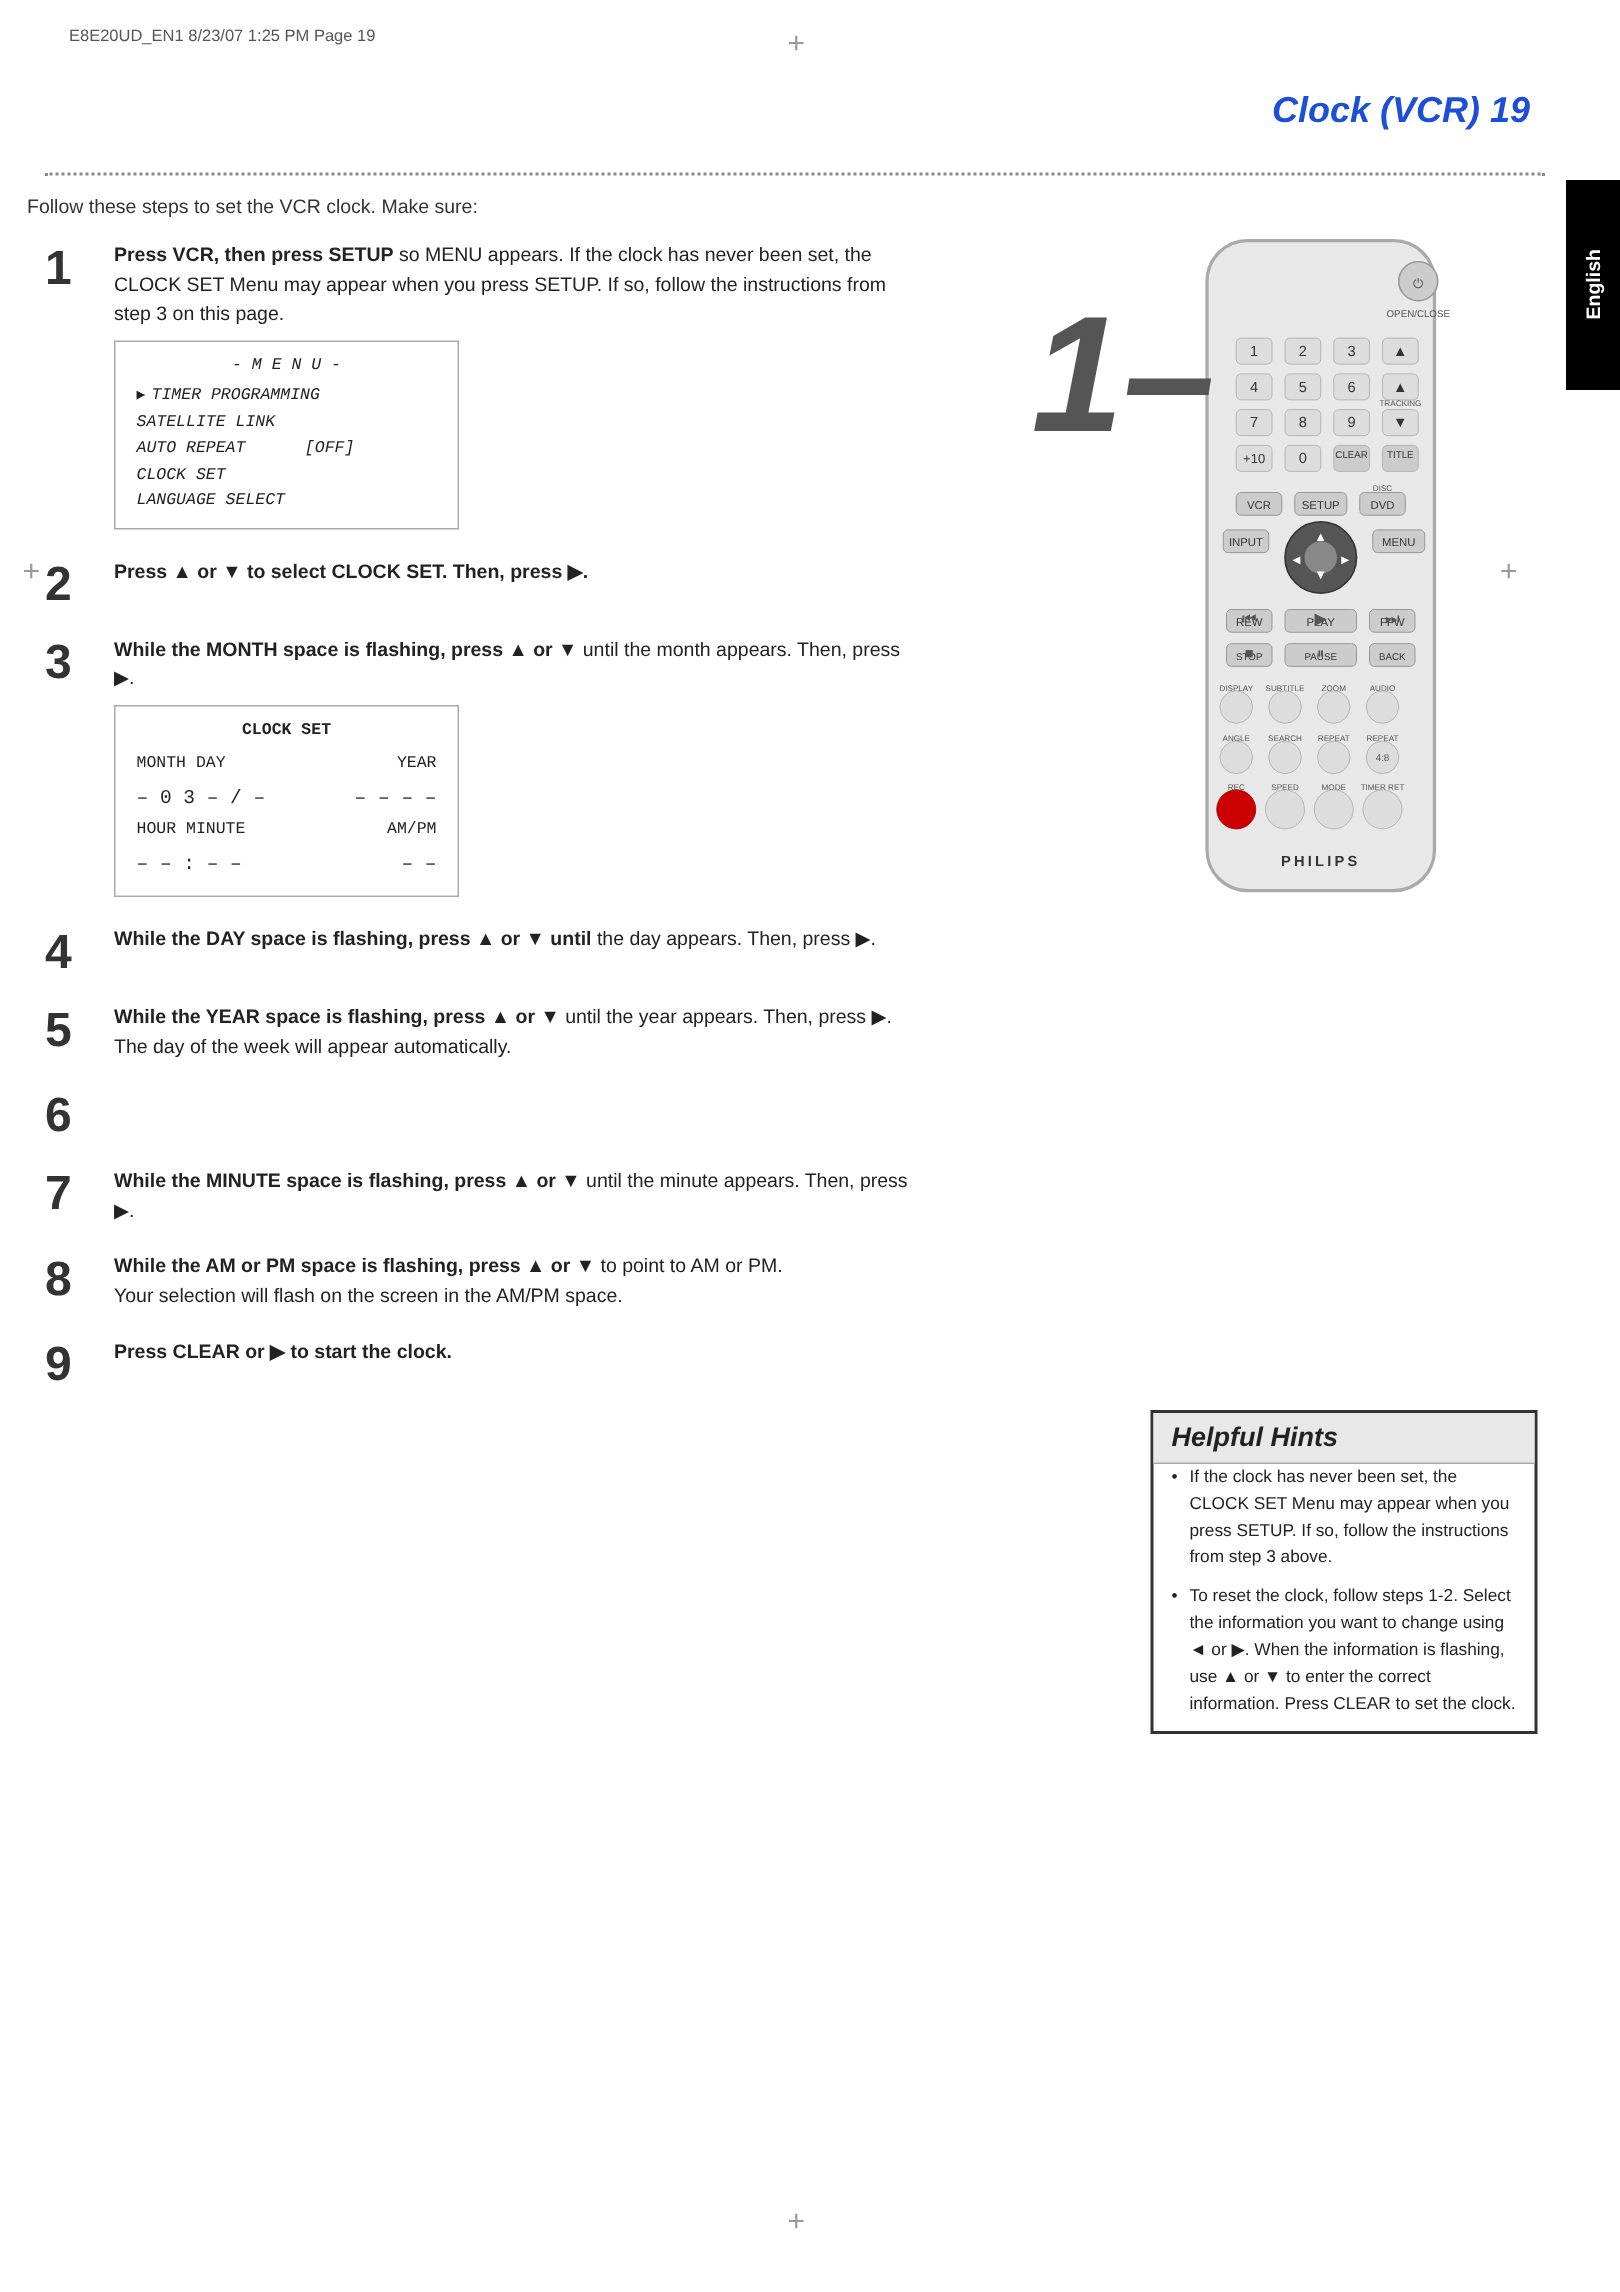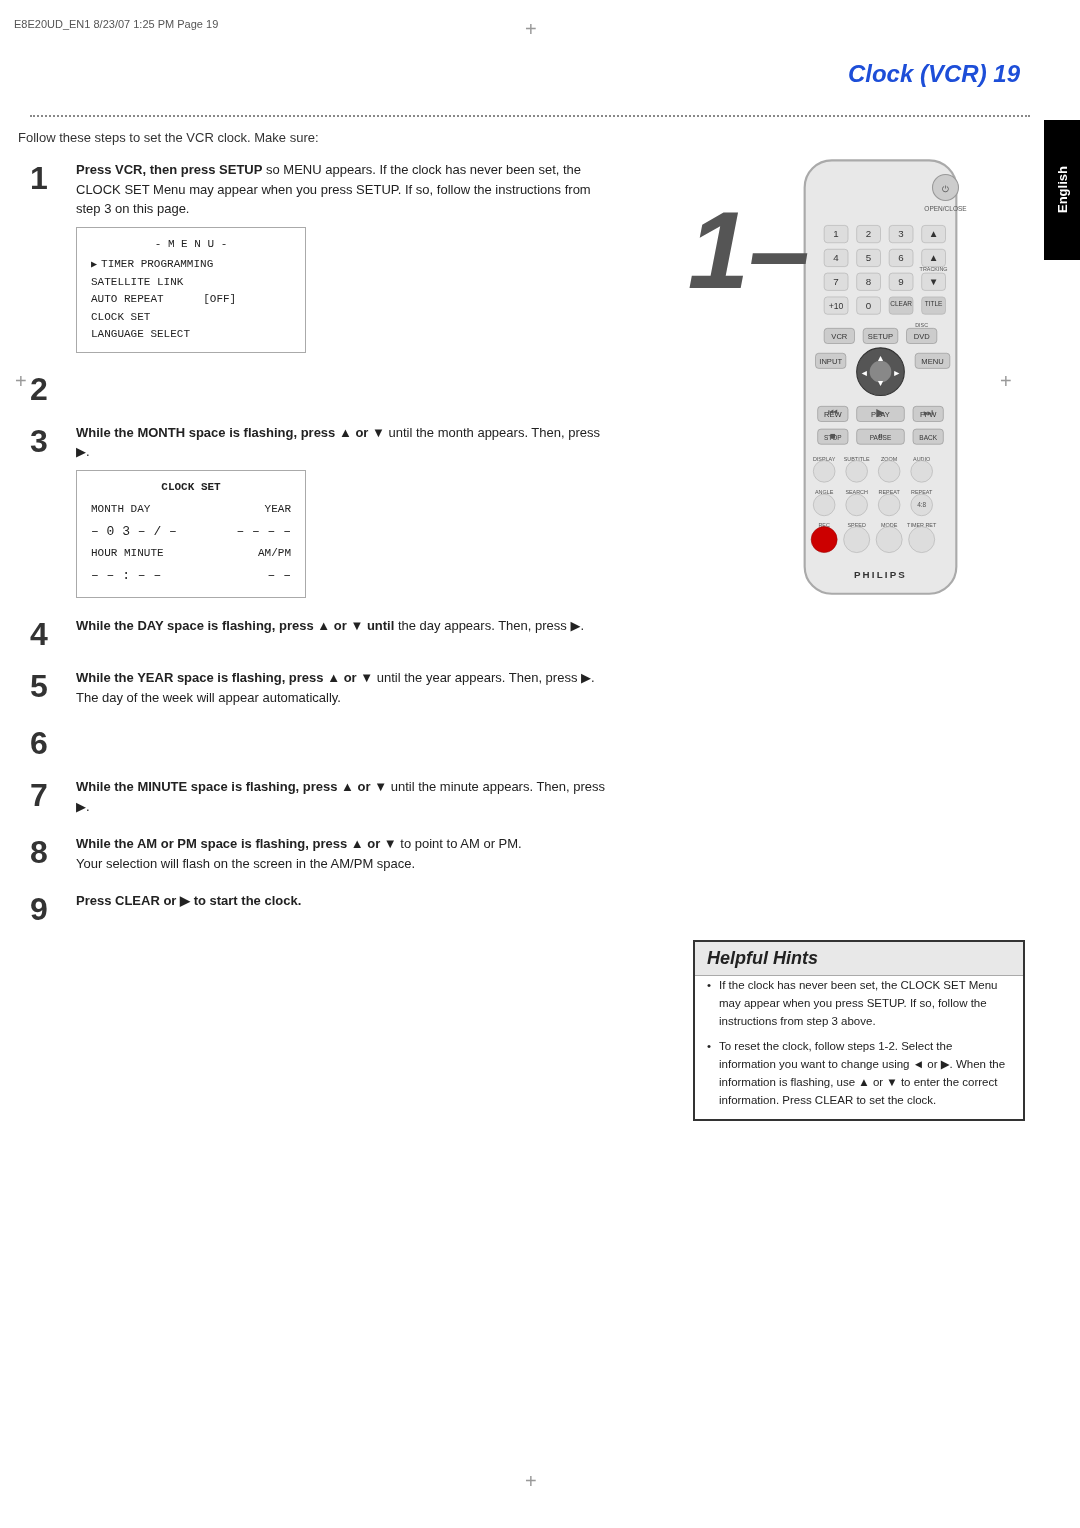--- a/index.html
+++ b/index.html
@@ -10,21 +10,21 @@
       font-family: Arial, Helvetica, sans-serif;
       font-size: 13px;
       color: #222;
       position: relative;
       overflow: hidden;
     }
 
     
     .header-bar {
       position: absolute;
-      top: 18px; left: 14px; right: 30px;
+      top: 18px; left: 46px; right: 30px;
       font-size: 11px;
       color: #555;
       display: flex;
       justify-content: space-between;
       align-items: center;
     }
 
     
     .english-tab {
       position: absolute;
@@ -105,20 +105,21 @@
 
     
     .menu-box {
       border: 1px solid #aaa;
       padding: 8px 14px;
       margin: 8px 0 0 0;
       font-size: 11px;
       background: #fff;
       width: 230px;
       font-family: 'Courier New', monospace;
+      font-style: italic;
     }
     .menu-box .menu-title {
       text-align: center;
       font-size: 11px;
       margin-bottom: 4px;
     }
     .menu-box .menu-item {
       font-size: 11px;
       line-height: 1.6;
     }
@@ -186,21 +187,21 @@
       width: 195px;
       margin: 0 auto;
       display: block;
     }
 
     
     .hints-box {
       position: absolute;
       top: 940px;
       right: 55px;
-      width: 332px;
+      width: 258px;
       border: 2px solid #333;
     }
     .hints-title {
       background: #e8e8e8;
       padding: 6px 12px;
       font-size: 18px;
       font-style: italic;
       font-weight: bold;
       border-bottom: 1px solid #aaa;
     }
@@ -276,20 +277,23 @@
         <div class="menu-item">SATELLITE LINK</div>
         <div class="menu-item">AUTO REPEAT &nbsp;&nbsp;&nbsp;&nbsp; [OFF]</div>
         <div class="menu-item">CLOCK SET</div>
         <div class="menu-item">LANGUAGE SELECT</div>
       </div>
     </div>
   </div>
 
   <div class="step">
     <div class="step-number">2</div>
+    <div class="step-content">
+      <b>Press ▲ or ▼ to select CLOCK SET. Then, press ▶.</b>
+    </div>
   </div>
 
   <div class="step">
     <div class="step-number">3</div>
     <div class="step-content">
       <b>While the MONTH space is flashing, press ▲ or ▼</b> until the month appears. Then, press ▶.
       
       <div class="clock-box">
         <div class="clock-title">CLOCK SET</div>
         <div class="clock-row">

